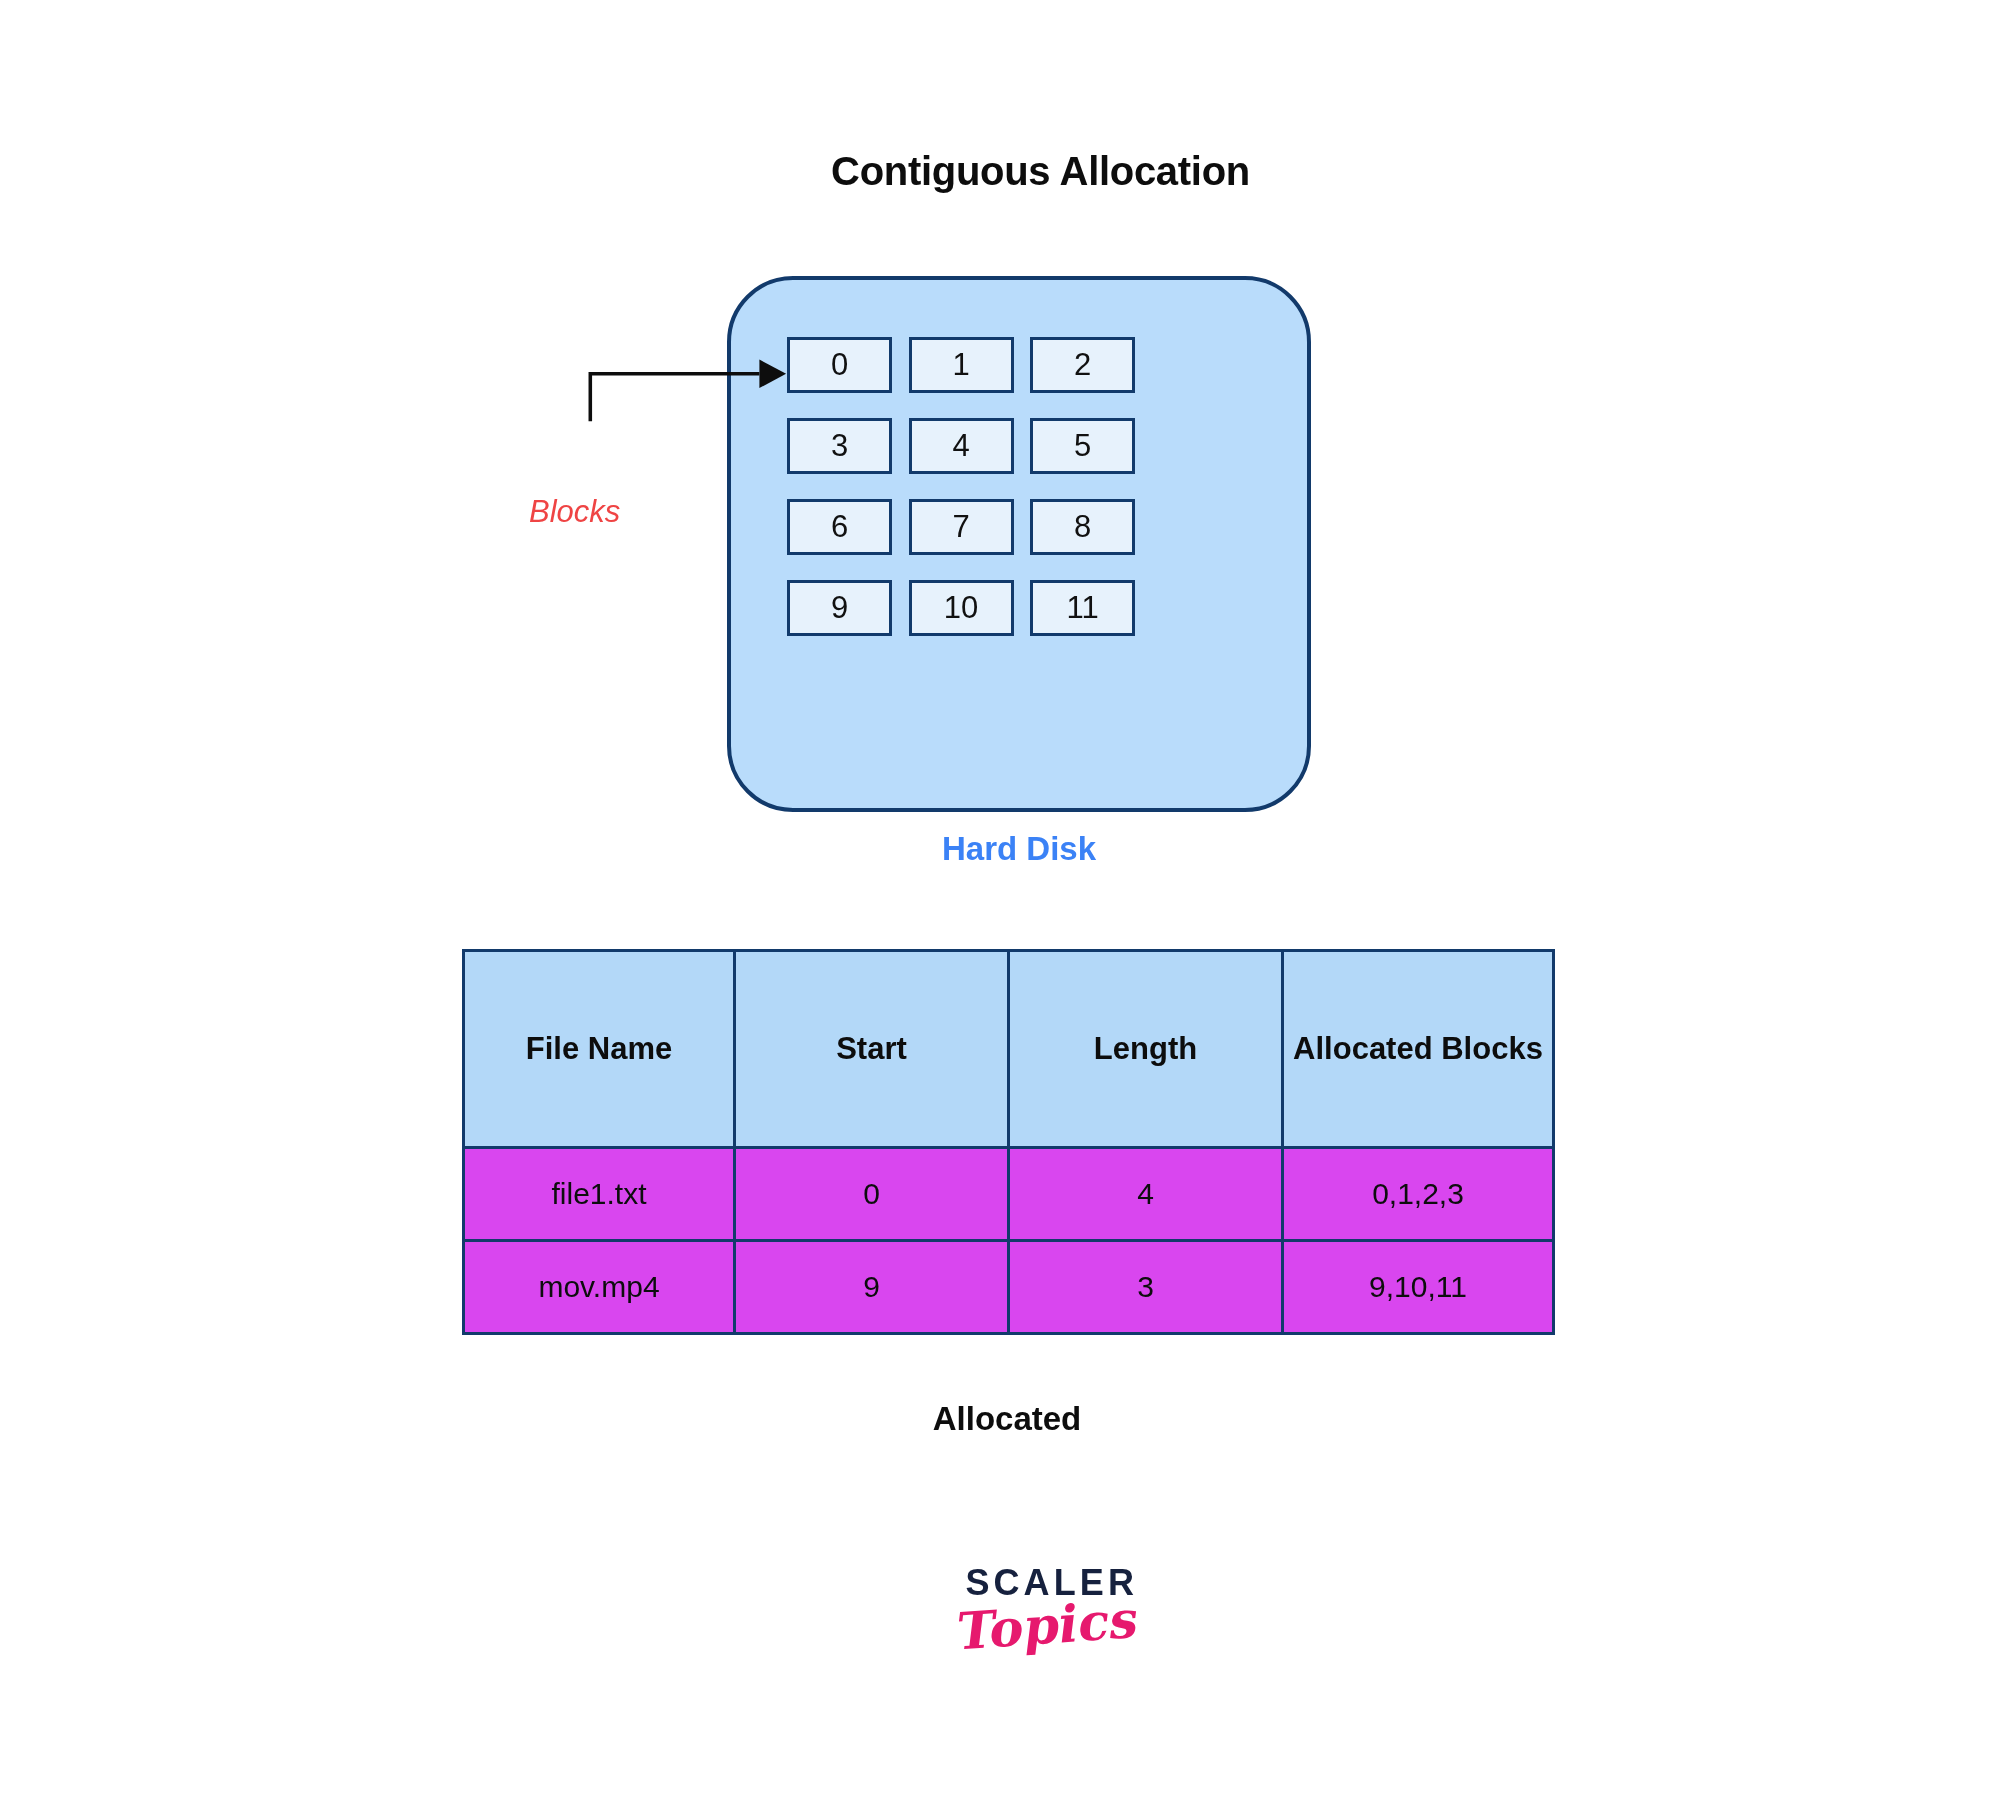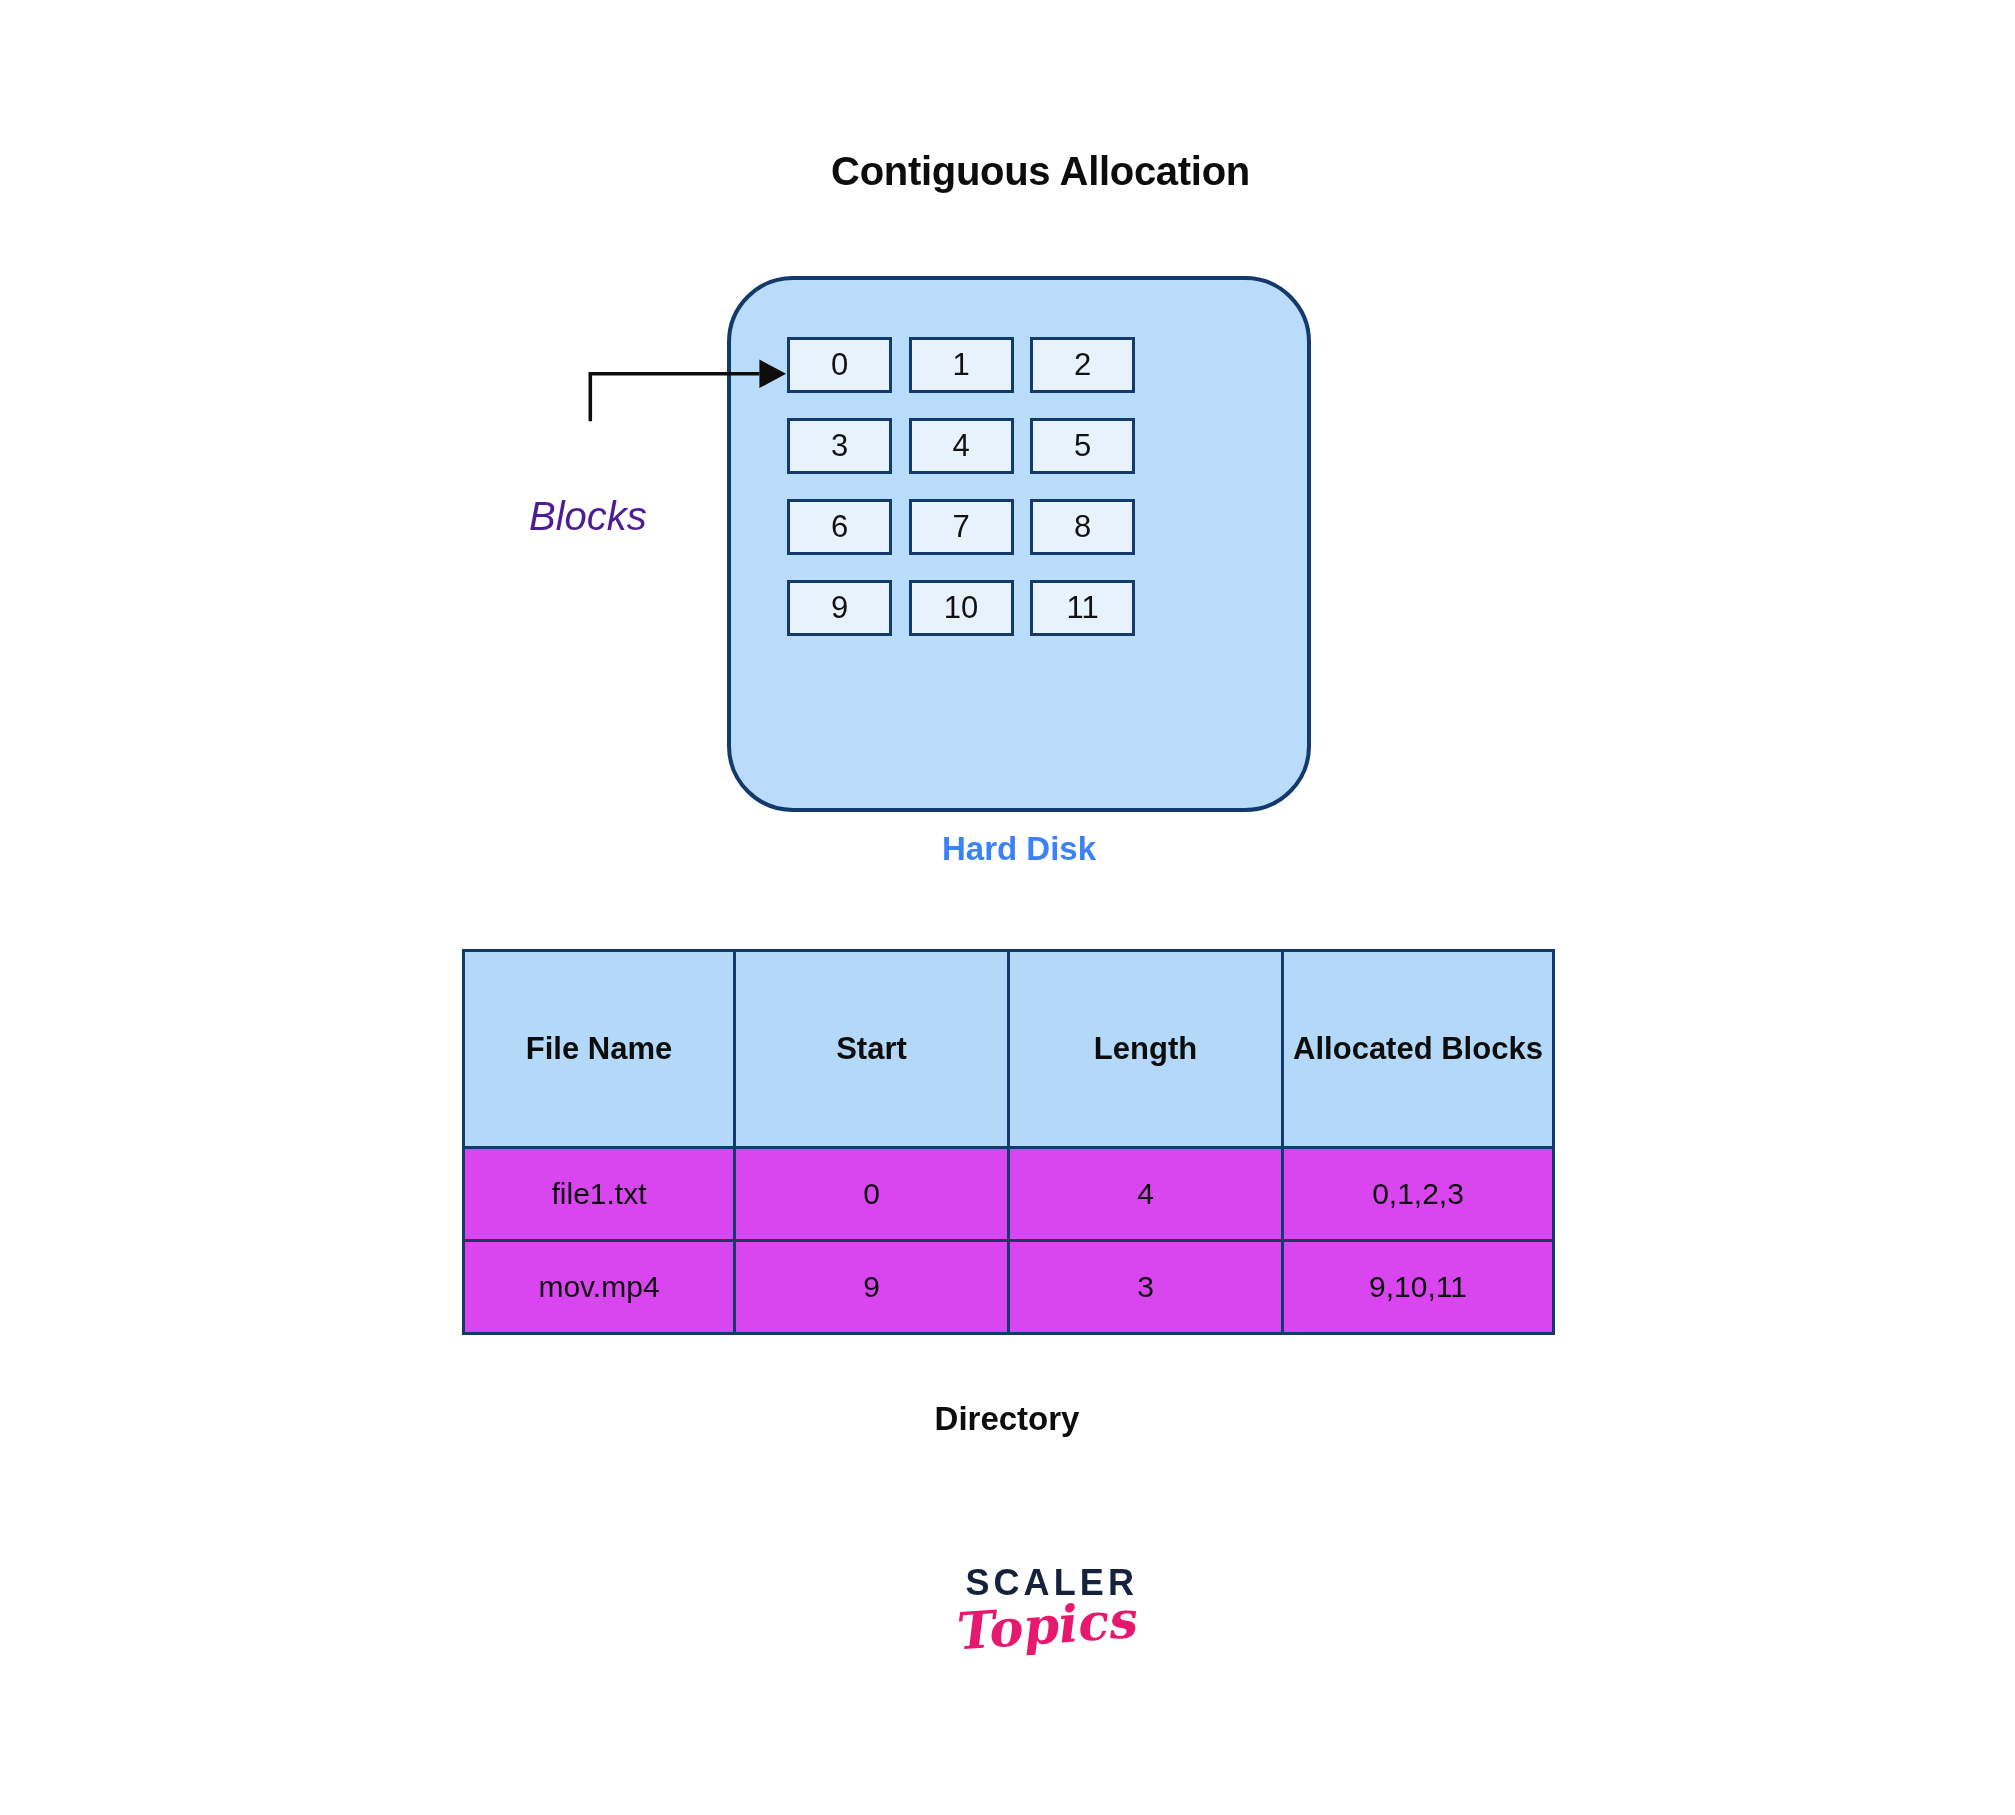--- a/index.html
+++ b/index.html
@@ -70,23 +70,23 @@
     left: 522px;
     top: 356px;
     width: 279px;
     height: 178px;
     pointer-events: none;
   }
   #blocks-label {
     position: absolute;
     left: 529px;
     top: 494px;
-    font-size: 40px;
+    font-size: 31px;
     font-style: italic;
-    color: #4c1d95;
+    color: #ef4444;
     white-space: nowrap;
   }
 
   
   #hard-disk-caption {
     position: absolute;
     left: 727px;
     top: 830px;
     width: 584px;
     text-align: center;
@@ -222,19 +222,19 @@
     </tr>
     <tr>
       <td>mov.mp4</td>
       <td>9</td>
       <td>3</td>
       <td>9,10,11</td>
     </tr>
   </tbody>
 </table>
 
-<div id="directory-caption">Directory</div>
+<div id="directory-caption">Allocated</div>
 
 <div id="logo">
   <div id="logo-scaler">SCALER</div>
   <div id="logo-topics">Topics</div>
 </div>
 
 
 </body></html>

